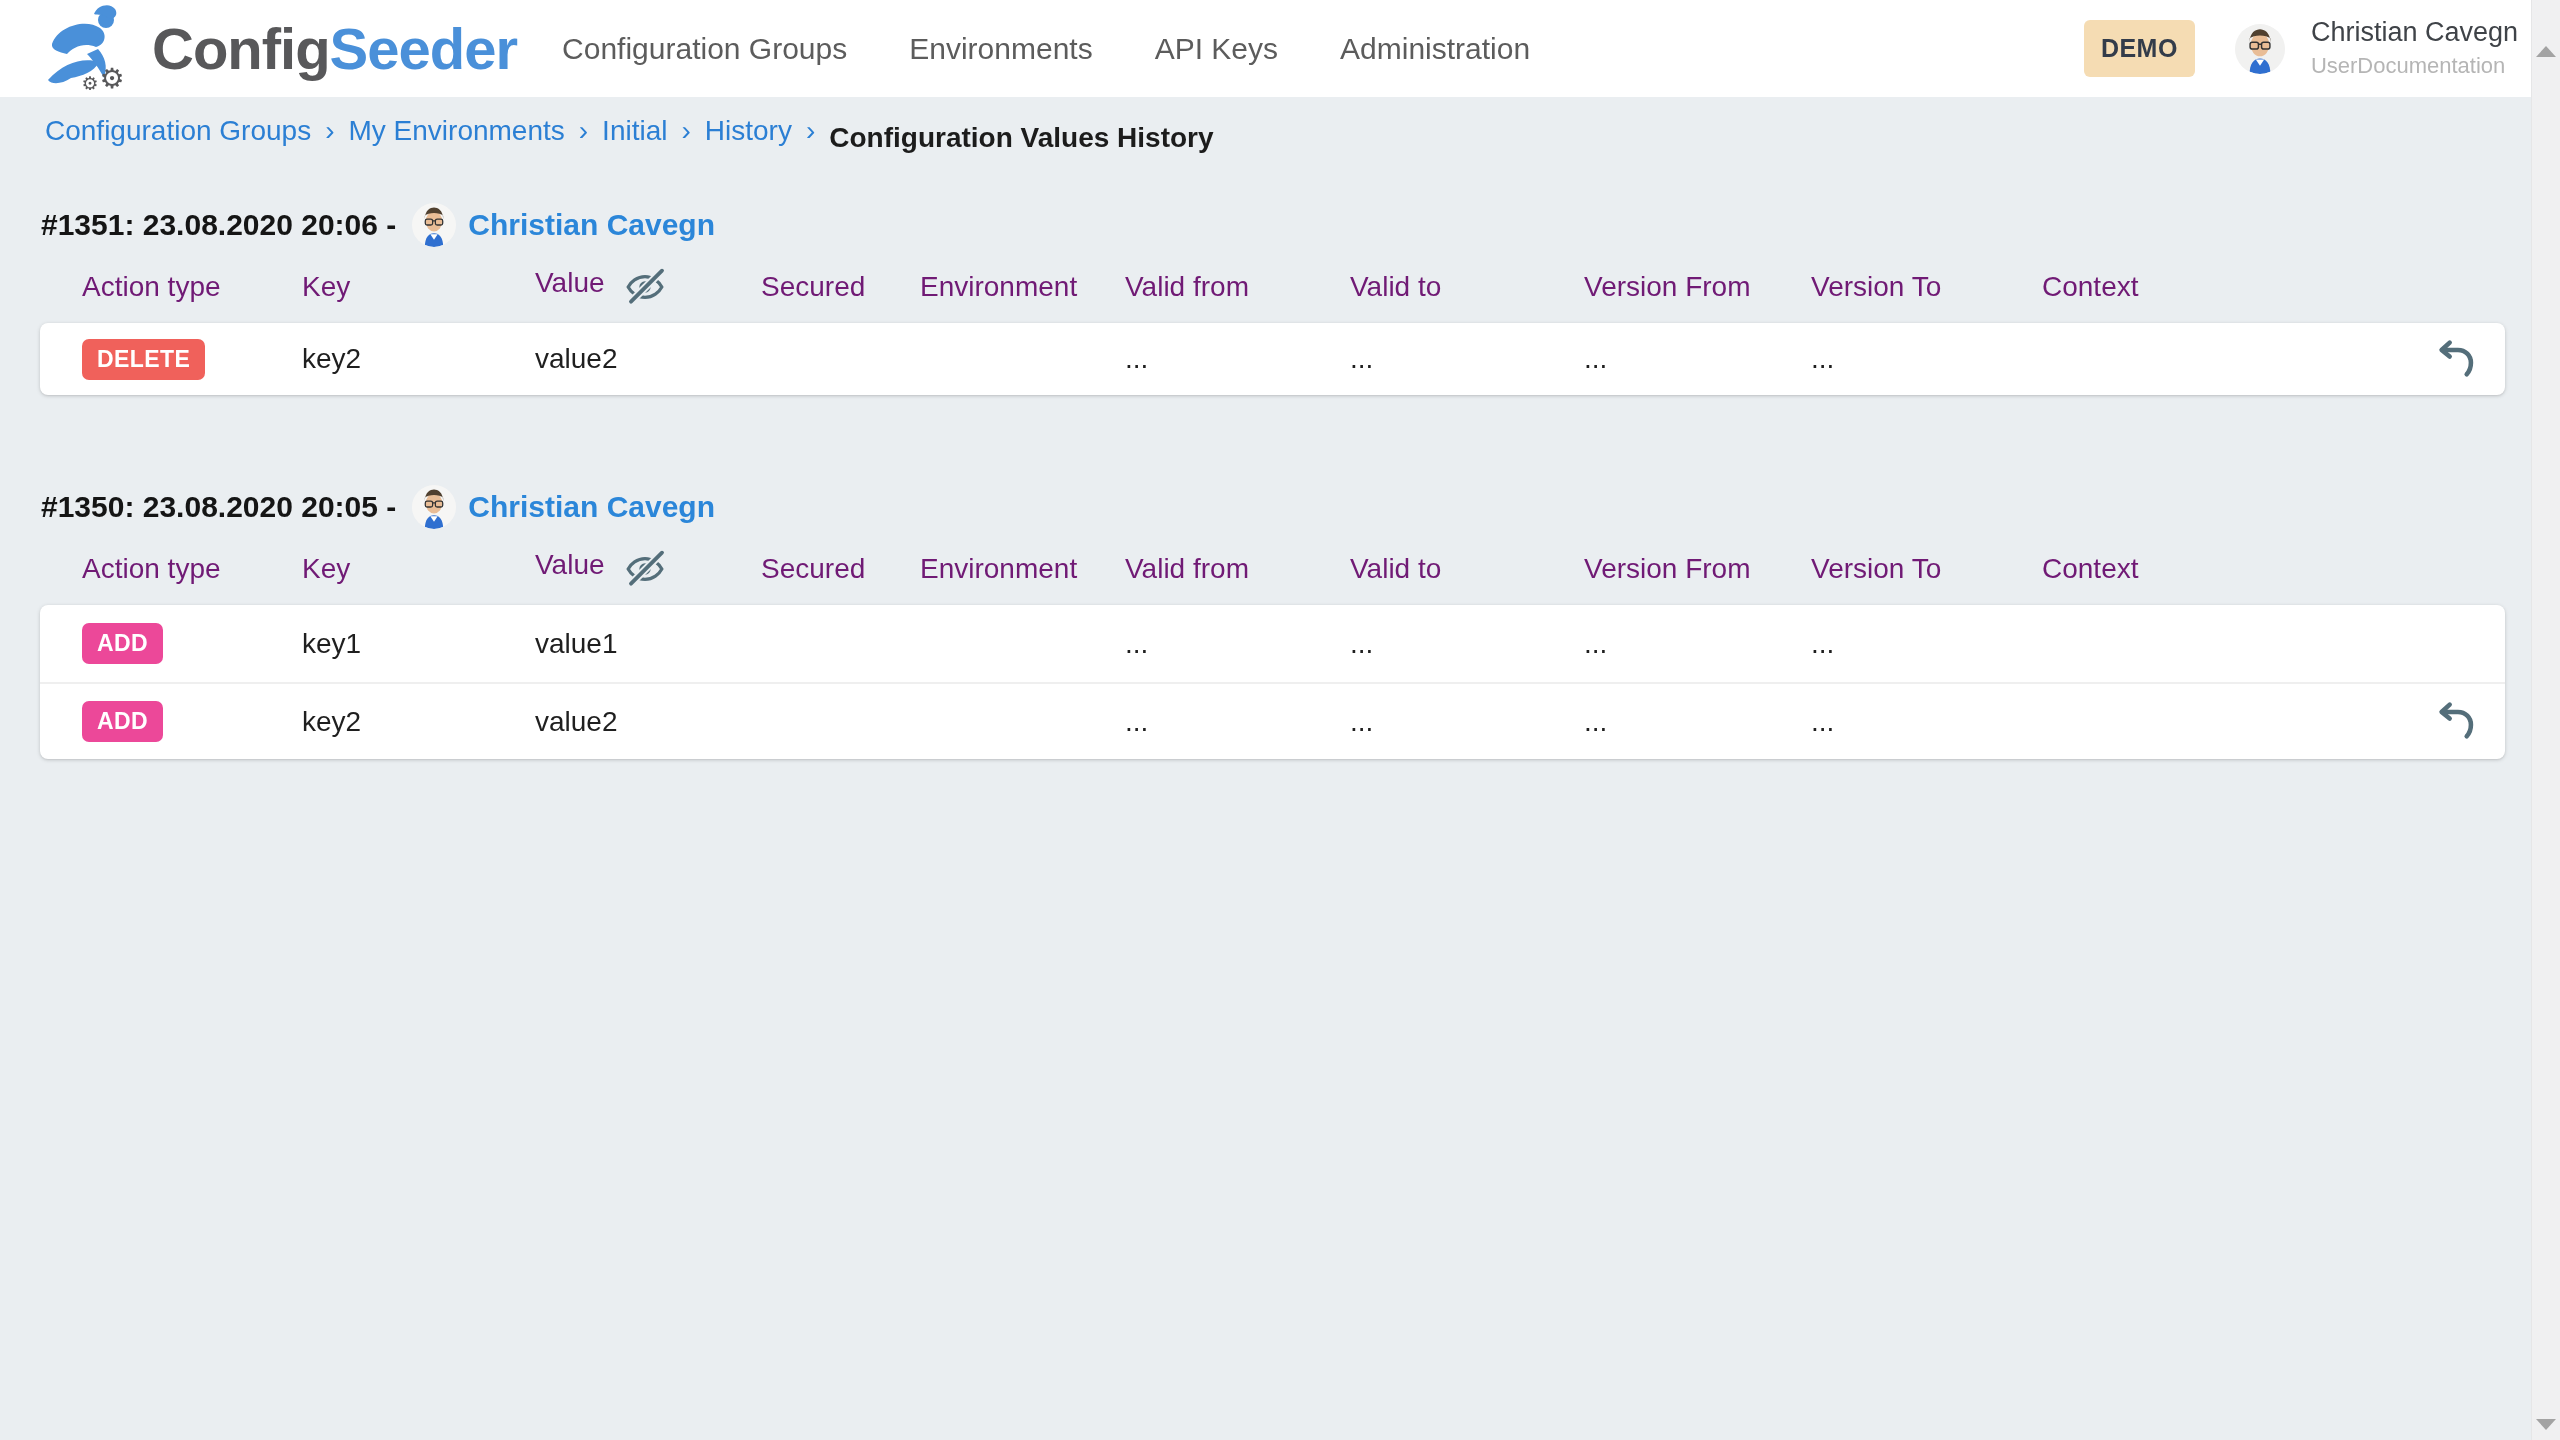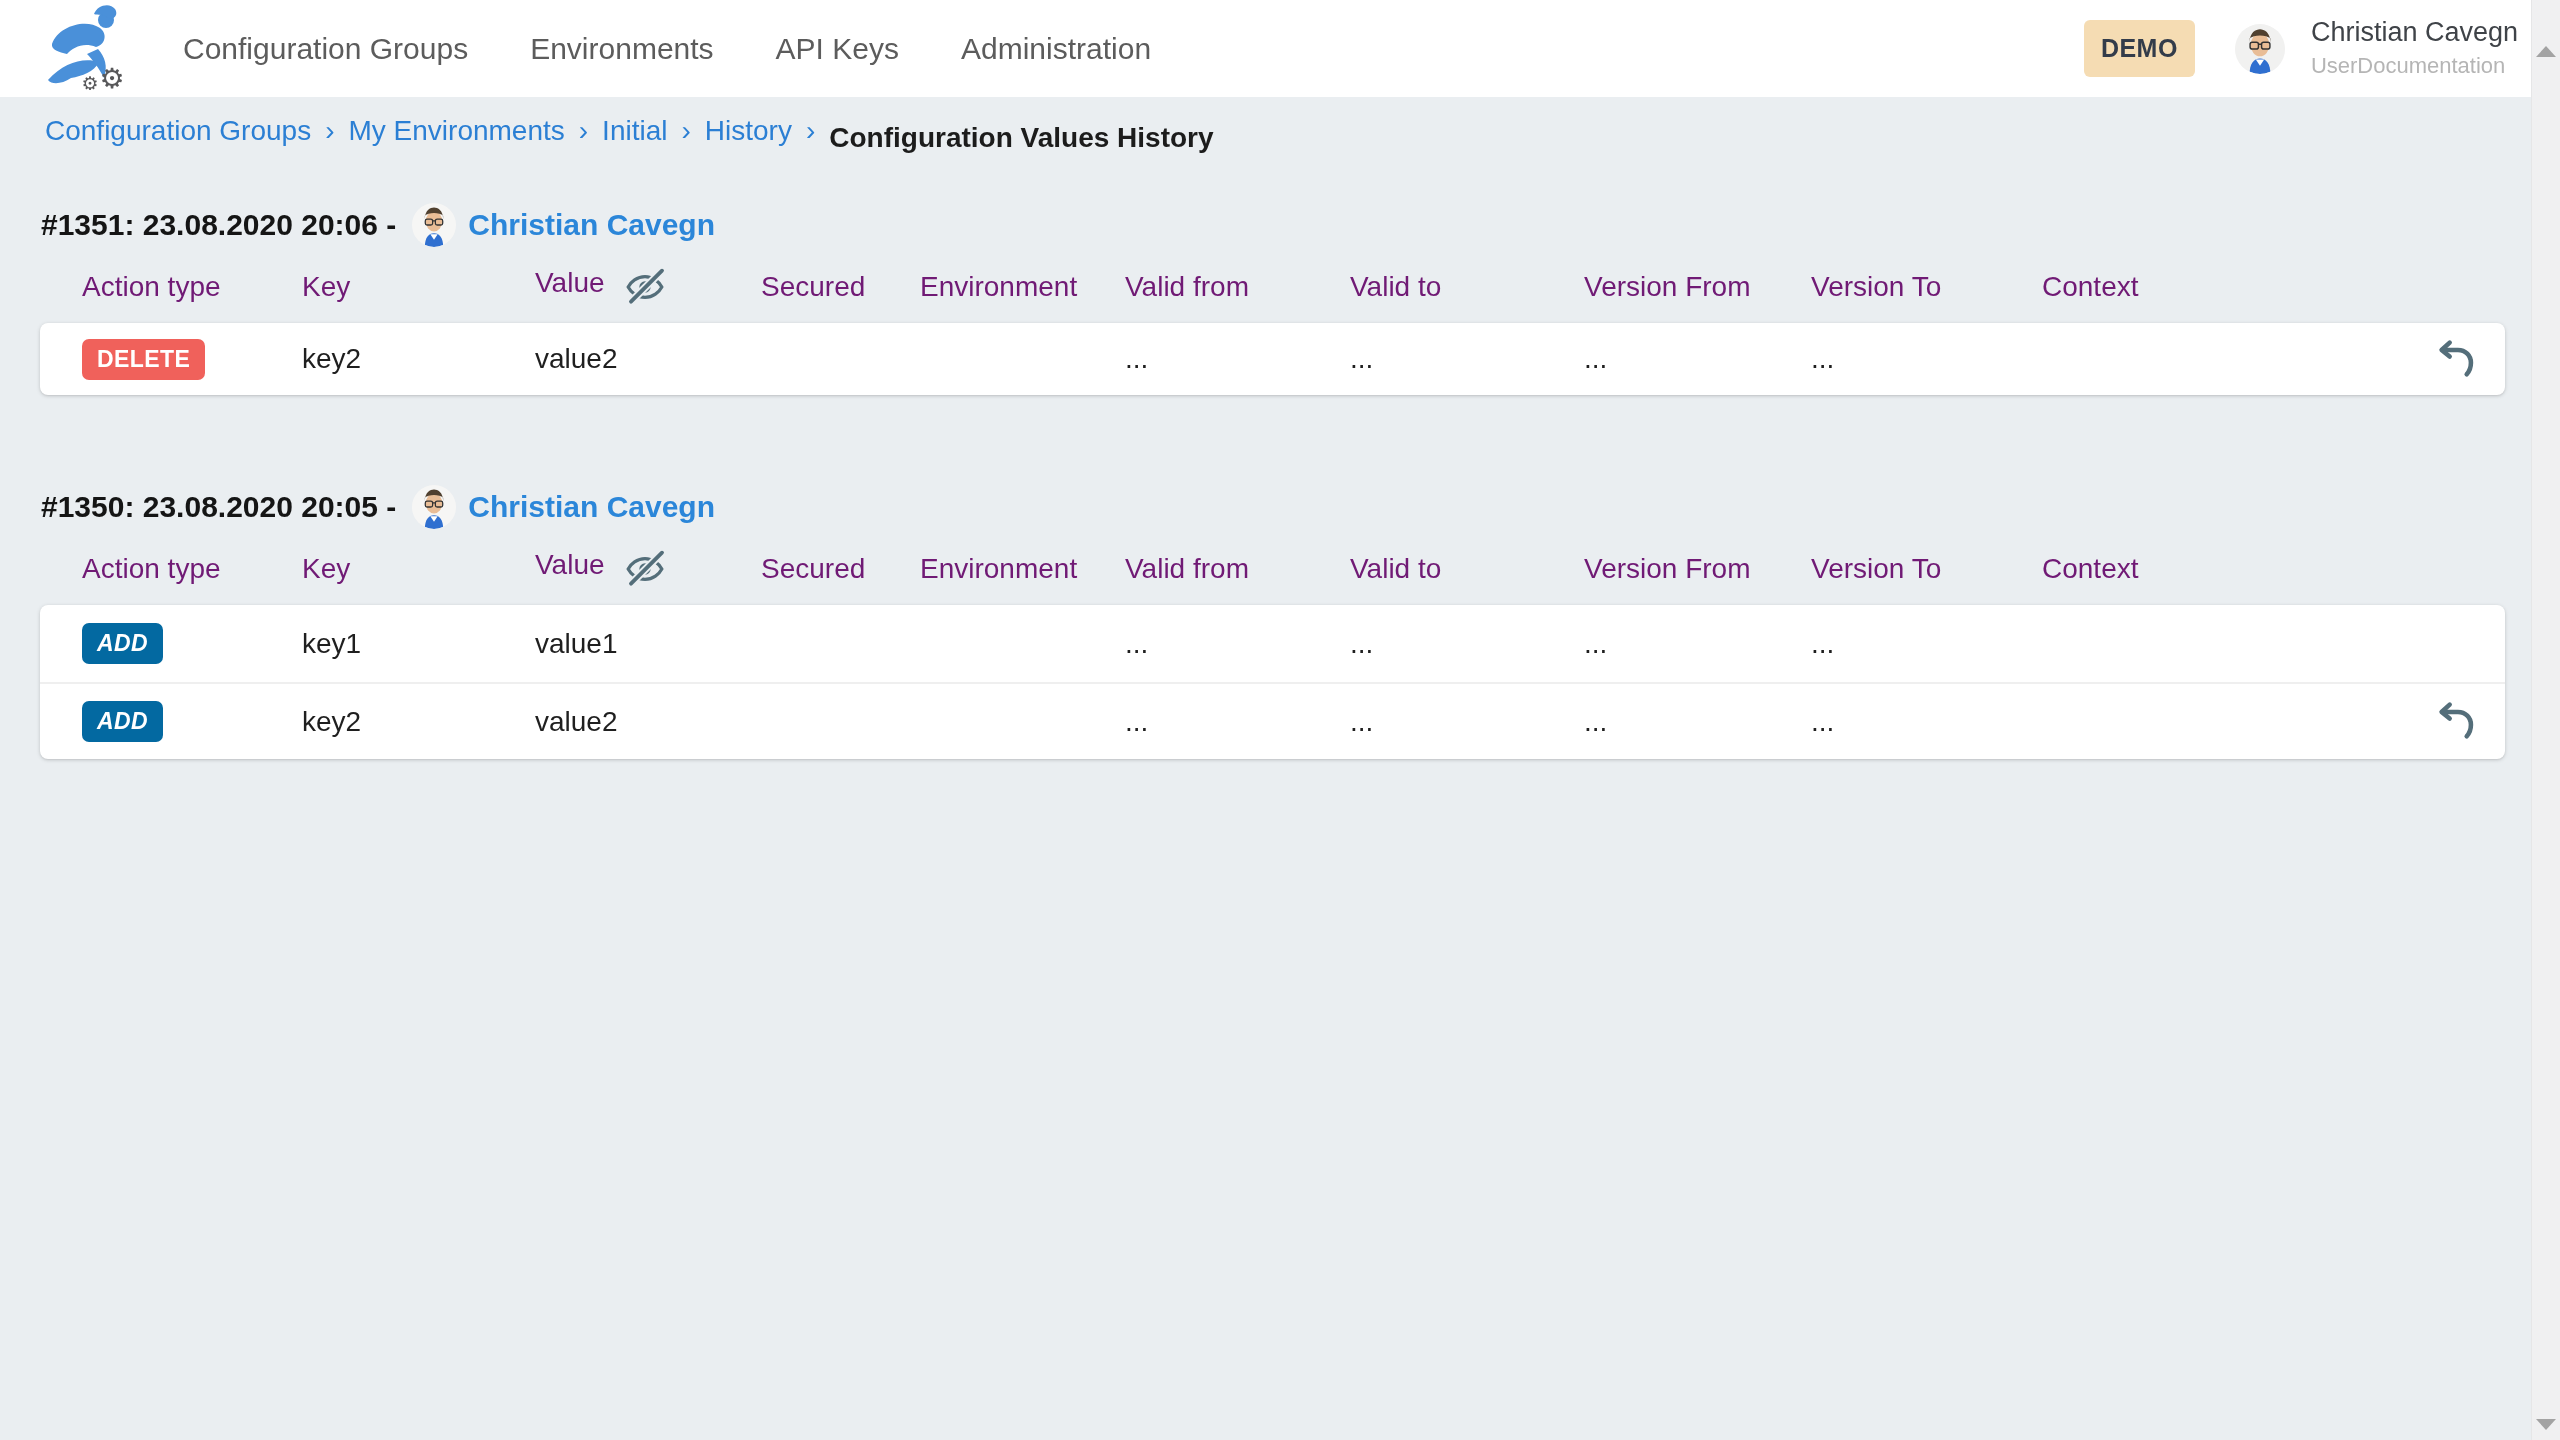--- a/index.html
+++ b/index.html
@@ -78,21 +78,21 @@
   .trow { height: 72px; padding-left: 42px; font-size: 28px; color: #1f1f1f; }
   .trow-tall { height: 77px; }
   .trow + .trow { border-top: 2px solid #efefef; }
 
   .badge {
     display: inline-block; color: #ffffff; font-weight: bold;
     font-size: 23px; letter-spacing: 0.4px;
     padding: 7px 15px; border-radius: 7px;
   }
   .badge-delete { background: #f0615b; }
-  .badge-add { background: #0369a1; font-style: italic; }
+  .badge-add { background: #ec4899; }
 
   .cell { white-space: nowrap; overflow: hidden; }
   .undo-cell { justify-self: end; padding-right: 26px; }
   .undo-btn { background: none; border: none; cursor: pointer; padding: 0; display: flex; }
 
   
   .scrollbar {
     position: absolute; top: 0; right: 0; width: 29px; height: 1440px;
     background: #f0f0f1; border-left: 1px solid #e6e6e7; z-index: 50;
   }
@@ -109,20 +109,21 @@
       <svg width="96" height="86" viewBox="0 0 96 86">
         <path d="M10 40 C16 22 44 14 58 24 C66 30 63 41 54 43 C42 38 31 43 25 50 C17 48 9 46 10 40 Z" fill="#4a90d9"></path>
         <path d="M6 76 C22 58 42 53 57 58 C52 68 40 72 29 74 C20 80 10 81 6 76 Z" fill="#4a90d9"></path>
         <path d="M56 45 C63 53 66 62 62 74 C57 64 50 55 45 50 Z" fill="#4a90d9"></path>
         <circle cx="64" cy="16" r="8" fill="#4a90d9"></circle>
         <path d="M52 10 C55 1 68 -2 73 5 C77 11 71 17 66 14 C61 9 56 12 52 10 Z" fill="#4a90d9"></path>
         <text x="70" y="84" font-size="28" fill="#58585a" text-anchor="middle">⚙</text>
         <text x="48" y="86" font-size="19" fill="#58585a" text-anchor="middle">⚙</text>
       </svg>
     </span>
+    <span class="brand-title"><span class="brand-config">Config</span><span class="brand-seeder">Seeder</span></span>
   </div>
 
   <div class="nav">
     <span class="nav-item">Configuration Groups</span>
     <span class="nav-item">Environments</span>
     <span class="nav-item">API Keys</span>
     <span class="nav-item">Administration</span>
   </div>
 
   <div class="top-right">

